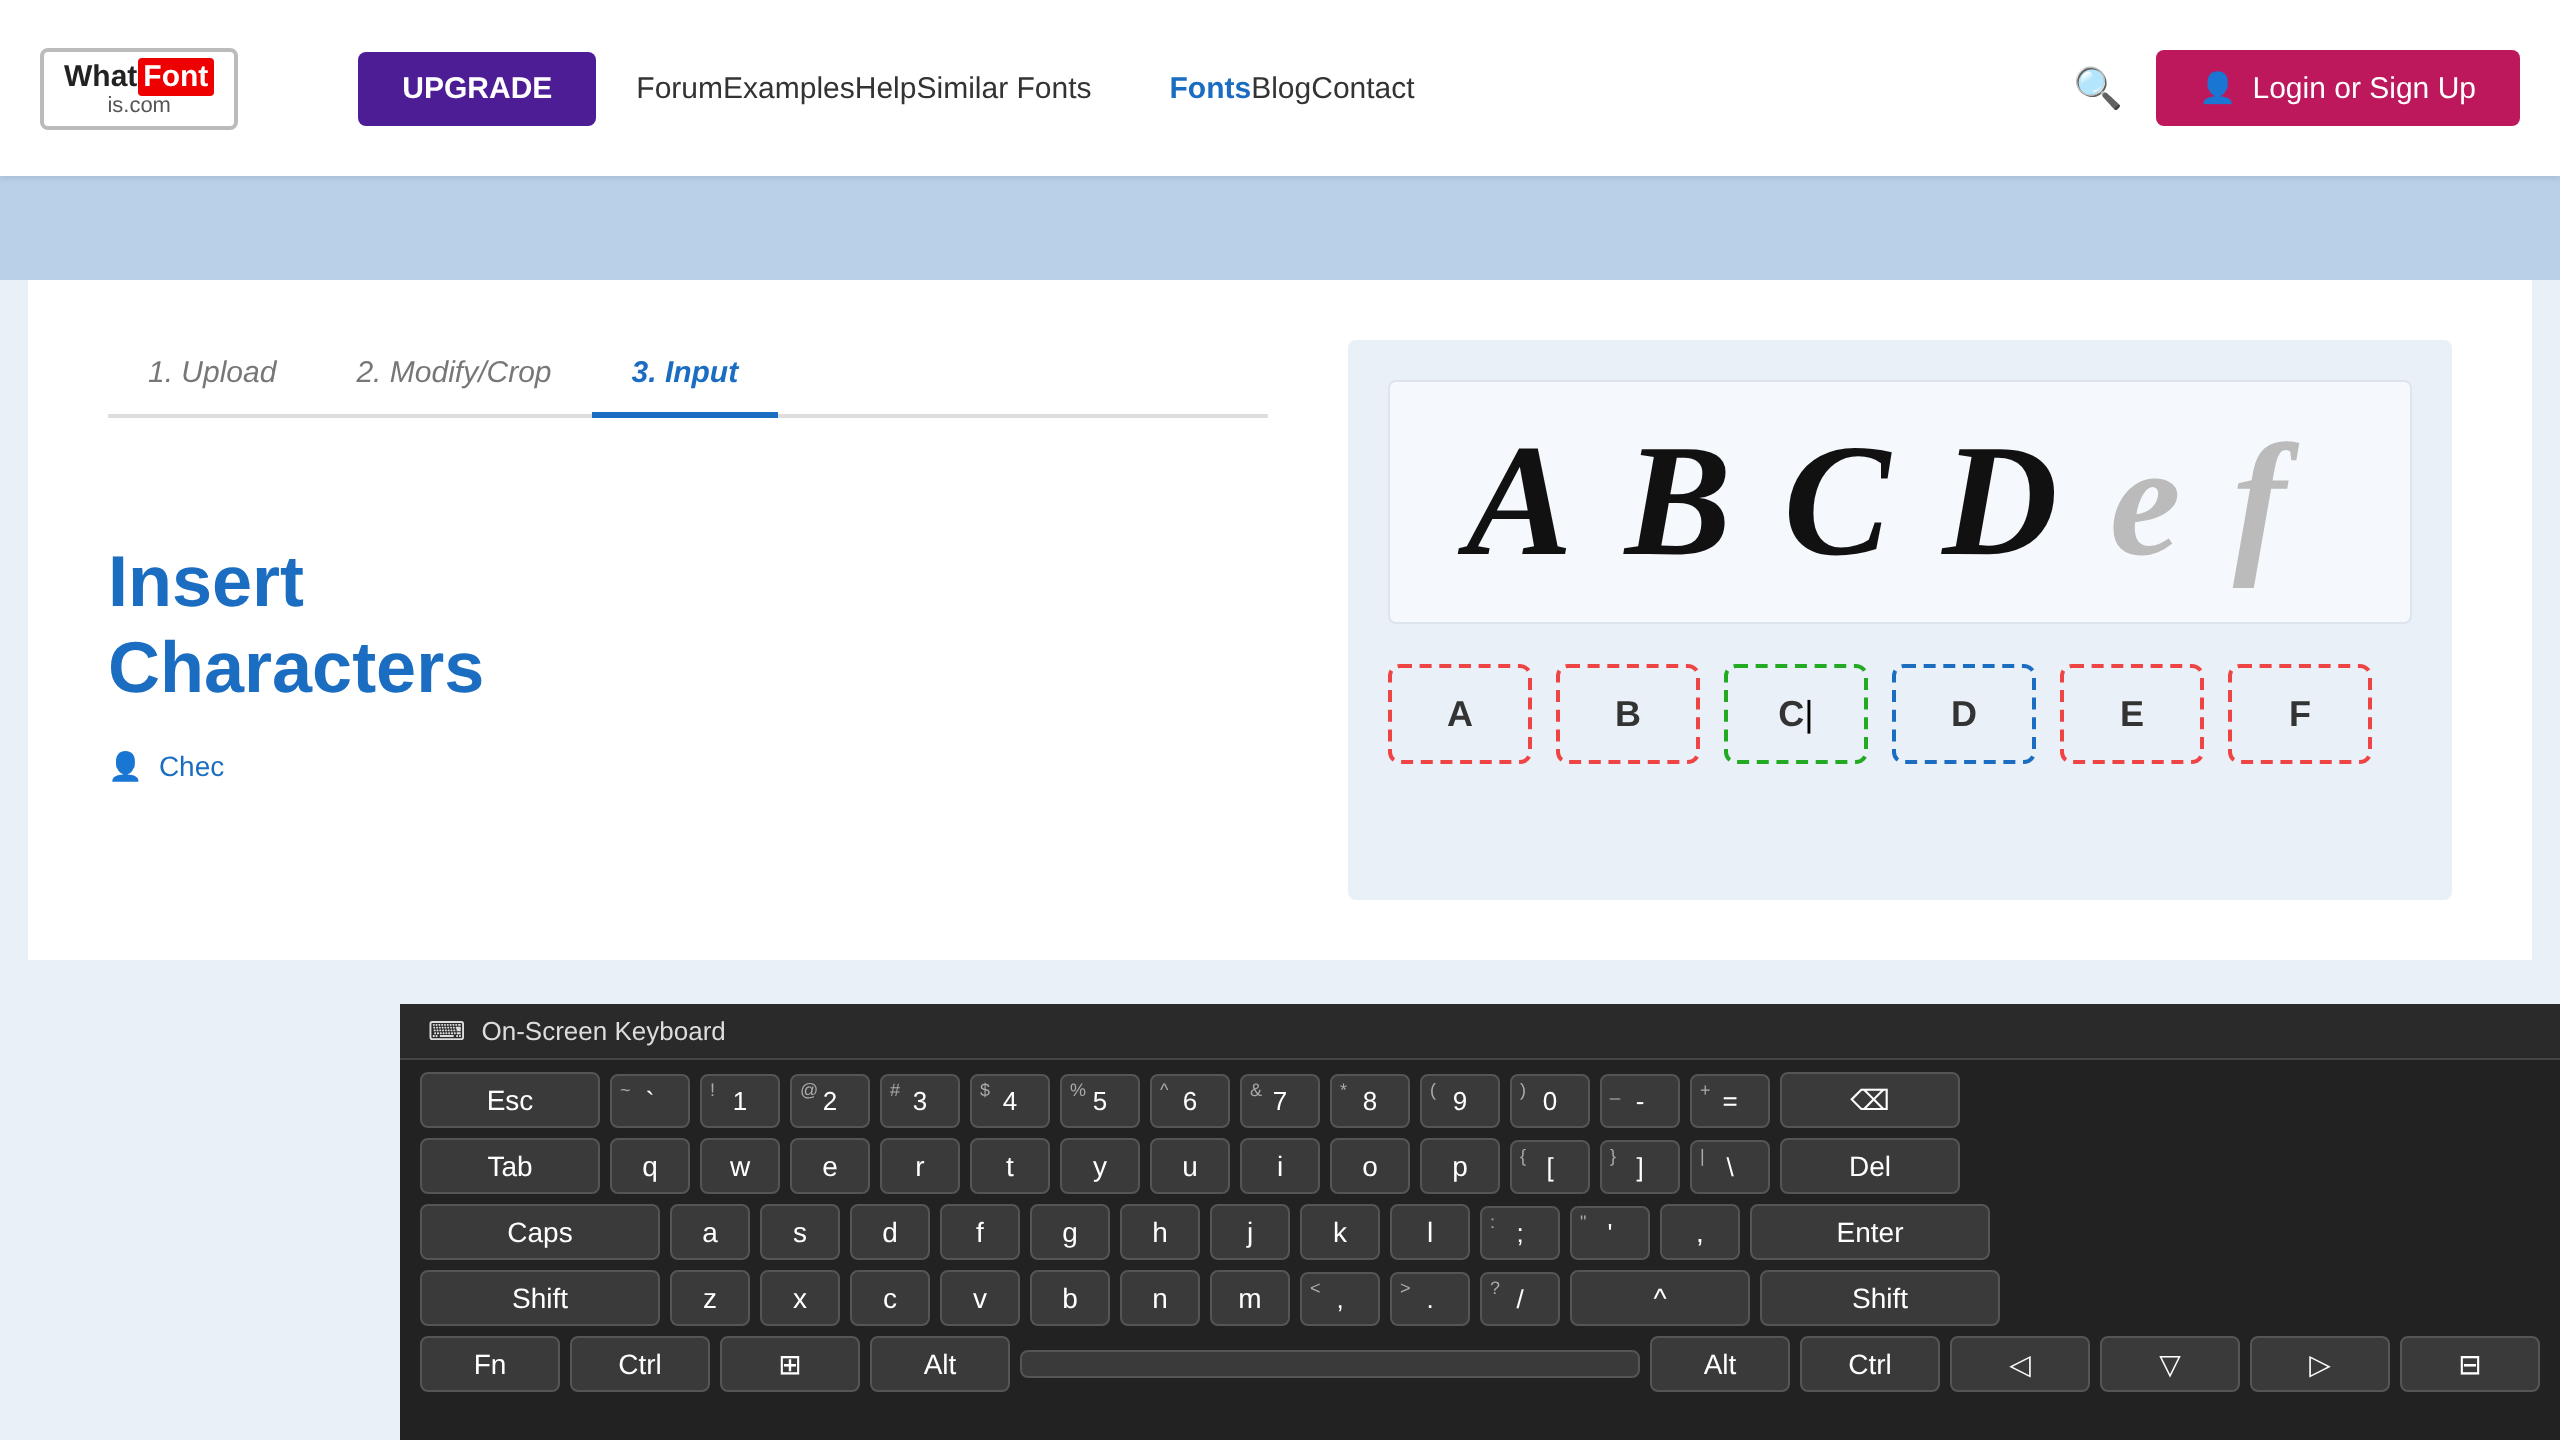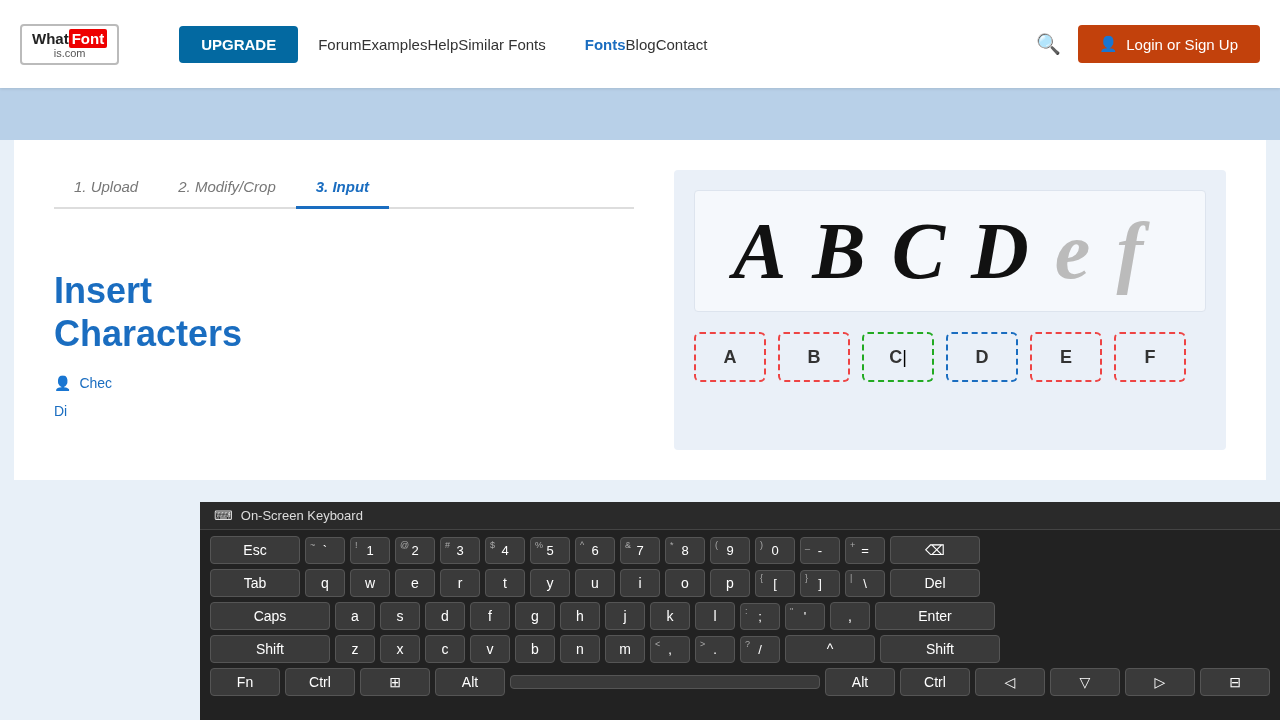--- a/index.html
+++ b/index.html
@@ -16,21 +16,21 @@
       position: relative;
       z-index: 10;
     }
     .logo {
       display: flex;
       align-items: center;
       margin-right: 40px;
     }
 
     .upgrade-btn {
-      background: #0369a1;
+      background: #4c1d95;
       color: #fff;
       border: none;
       padding: 10px 22px;
       font-size: 15px;
       font-weight: bold;
       border-radius: 4px;
       cursor: pointer;
       margin-right: 20px;
     }
     .nav {
@@ -50,21 +50,21 @@
     }
     .search-icon-btn {
       background: none;
       border: none;
       cursor: pointer;
       font-size: 20px;
       color: #555;
       margin-left: 10px;
     }
     .login-btn {
-      background: #c2410c;
+      background: #be185d;
       color: #fff;
       border: none;
       padding: 10px 22px;
       font-size: 15px;
       border-radius: 4px;
       cursor: pointer;
       display: flex;
       align-items: center;
       gap: 8px;
       margin-left: 16px;
@@ -313,23 +313,20 @@
     </div>
 
     <div class="insert-title">
       <div>Insert</div>
       <div>Characters</div>
     </div>
 
     <div class="check-row">
       <span>👤</span>
       <span>Chec</span>
-    </div>
-    <div class="di-row">
-      <span>Di</span>
     </div>
   </div>
 
   <div class="right-panel">
 
     <div class="font-display">
       <div class="font-char" style="font-family:'Brush Script MT',cursive; font-style:italic;">A</div>
       <div class="font-char" style="font-family:'Brush Script MT',cursive; font-style:italic; font-weight:900;">B</div>
       <div class="font-char" style="font-family:'Brush Script MT',cursive; font-style:italic;">C</div>
       <div class="font-char" style="font-family:'Brush Script MT',cursive; font-style:italic; font-weight:900;">D</div>

